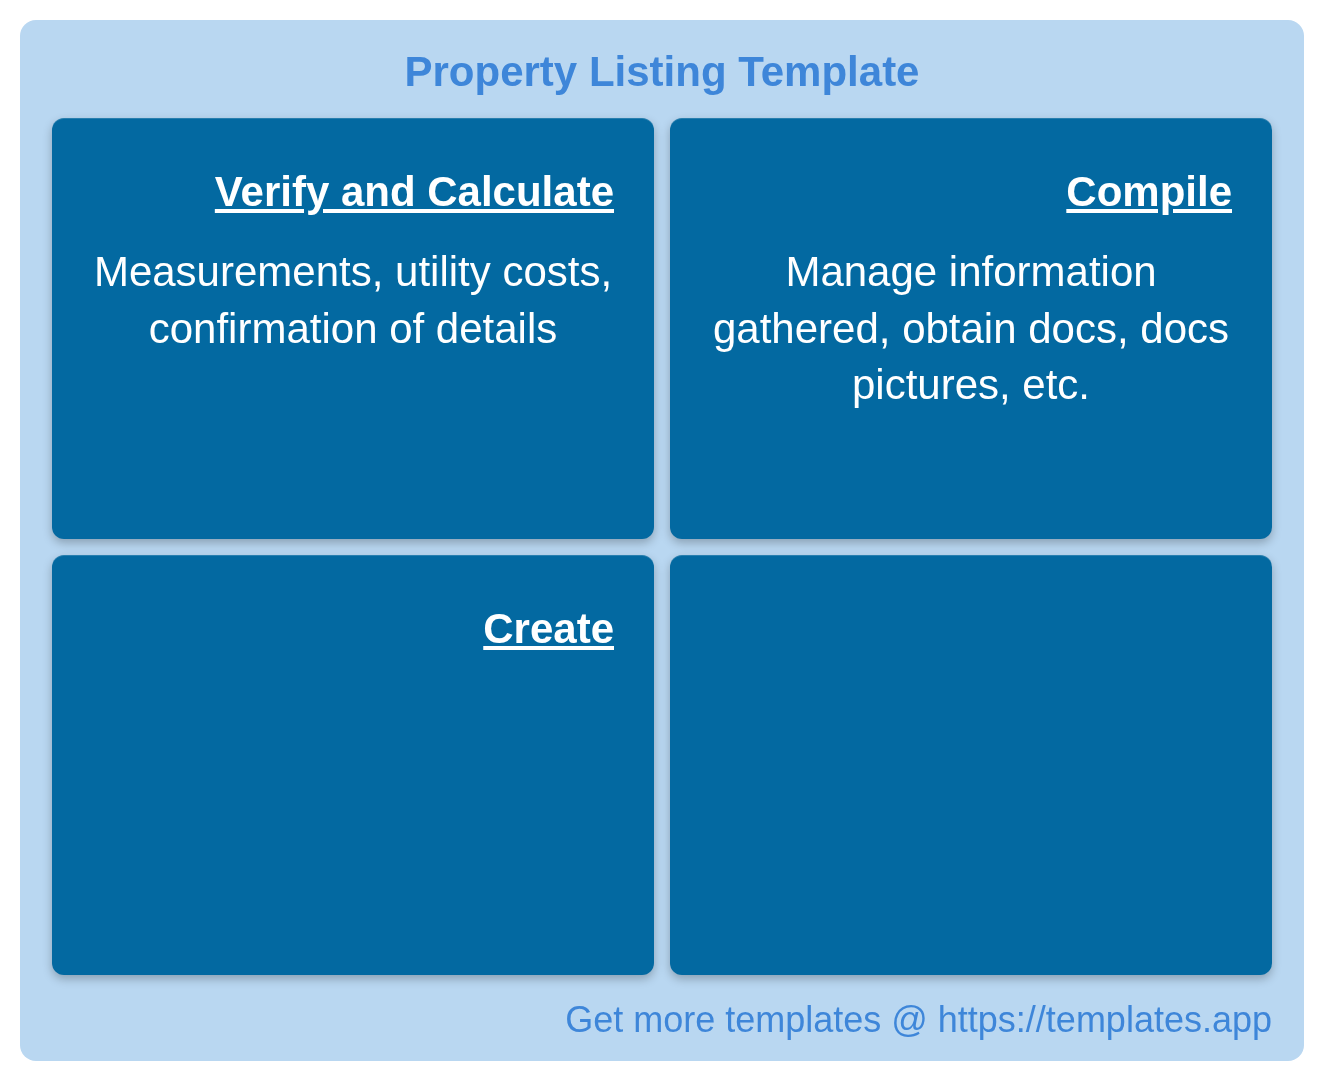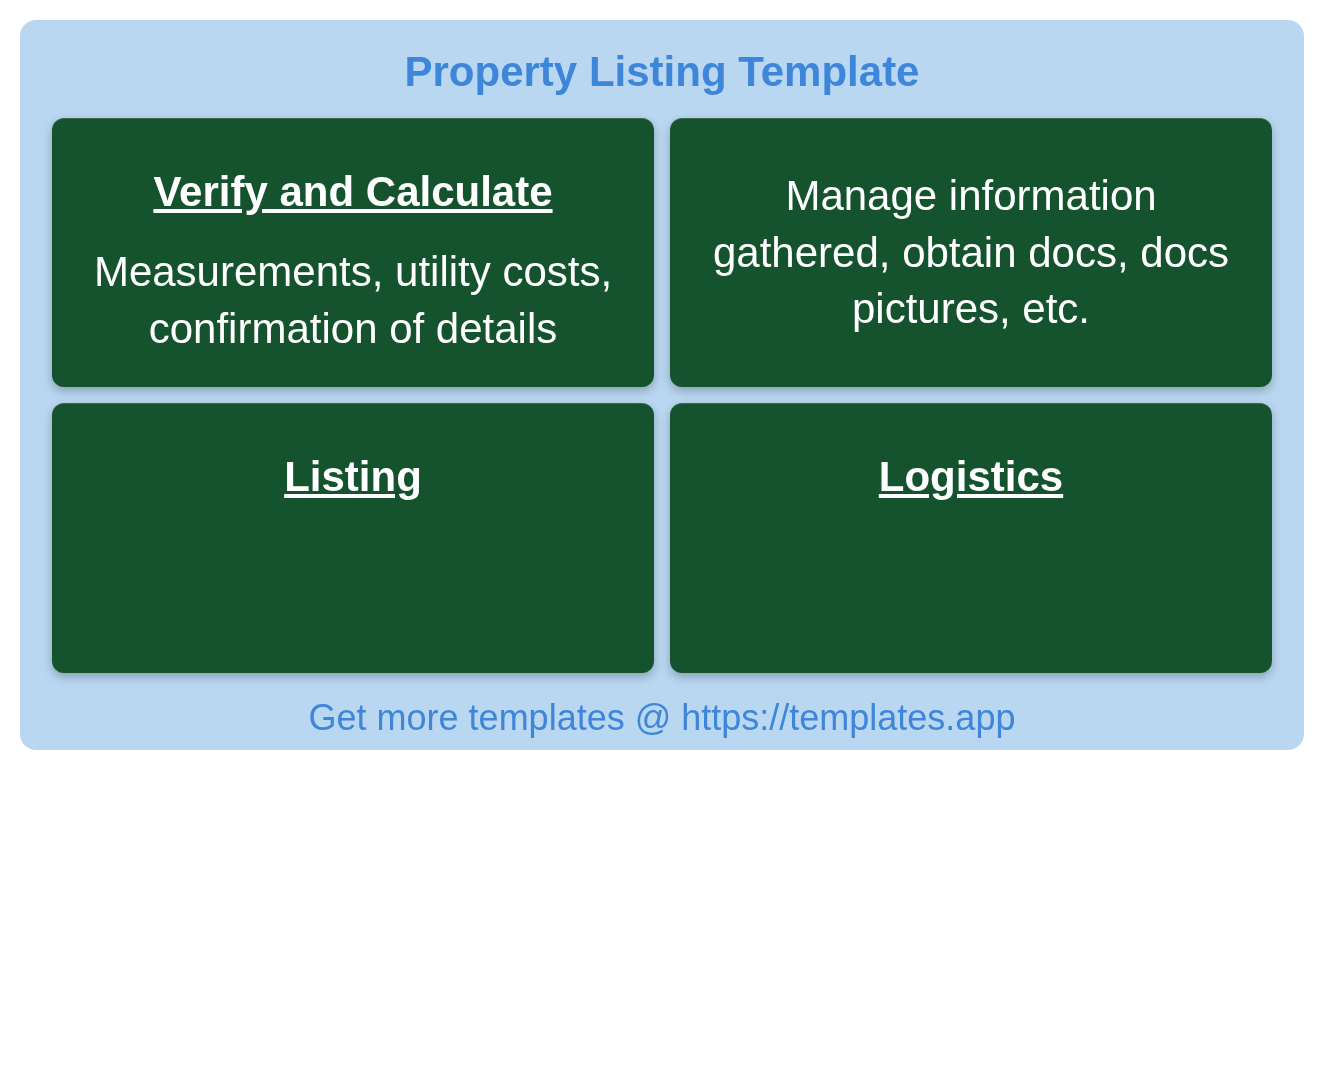--- a/index.html
+++ b/index.html
@@ -7,21 +7,21 @@
       padding: 0;
       box-sizing: border-box;
     }
     body {
       font-family: Arial, Helvetica, sans-serif;
       background: #ffffff;
       padding: 20px;
     }
     .container {
       width: 1284px;
-      height: 730px;
+      height: 1041px;
       background: #b9d7f1;
       border-radius: 16px;
       padding: 28px 32px 20px 32px;
       display: flex;
       flex-direction: column;
     }
     .title {
       text-align: center;
       color: #3e86d9;
       font-size: 42px;
@@ -30,65 +30,65 @@
     }
     .grid {
       display: grid;
       grid-template-columns: 1fr 1fr;
       grid-template-rows: 1fr 1fr;
       gap: 16px;
       flex: 1;
       margin-bottom: 18px;
     }
     .card {
-      background: #14532d;
+      background: #0369a1;
       border-radius: 12px;
       padding: 50px 40px 30px 40px;
       text-align: center;
       box-shadow: 0 4px 10px rgba(0,0,0,0.25), inset 0 1px 0 rgba(255,255,255,0.15);
       display: flex;
       flex-direction: column;
-      align-items: center;
+      align-items: flex-end;
     }
     .card-title {
       color: #ffffff;
       font-size: 42px;
       font-weight: bold;
       text-decoration: underline;
       margin-bottom: 28px;
     }
     .card-desc {
       color: #ffffff;
       font-size: 42px;
       line-height: 1.35;
       font-weight: normal;
     }
     .footer {
-      text-align: center;
+      text-align: right;
       color: #3e86d9;
       font-size: 36px;
       padding-top: 6px;
     }
   </style>
 </head>
 <body>
 
 <div class="container">
   <div class="title">Property Listing Template</div>
 
   <div class="grid">
     <div class="card">
       <div class="card-title">Verify and Calculate</div>
       <div class="card-desc">Measurements, utility costs, confirmation of details</div>
     </div>
     <div class="card">
+      <div class="card-title">Compile</div>
       <div class="card-desc">Manage information gathered, obtain docs, docs pictures, etc.</div>
     </div>
     <div class="card">
-      <div class="card-title">Listing</div>
+      <div class="card-title">Create</div>
     </div>
     <div class="card">
-      <div class="card-title">Logistics</div>
     </div>
   </div>
 
   <div class="footer">Get more templates @ https://templates.app</div>
 </div>
 
 </body></html>

